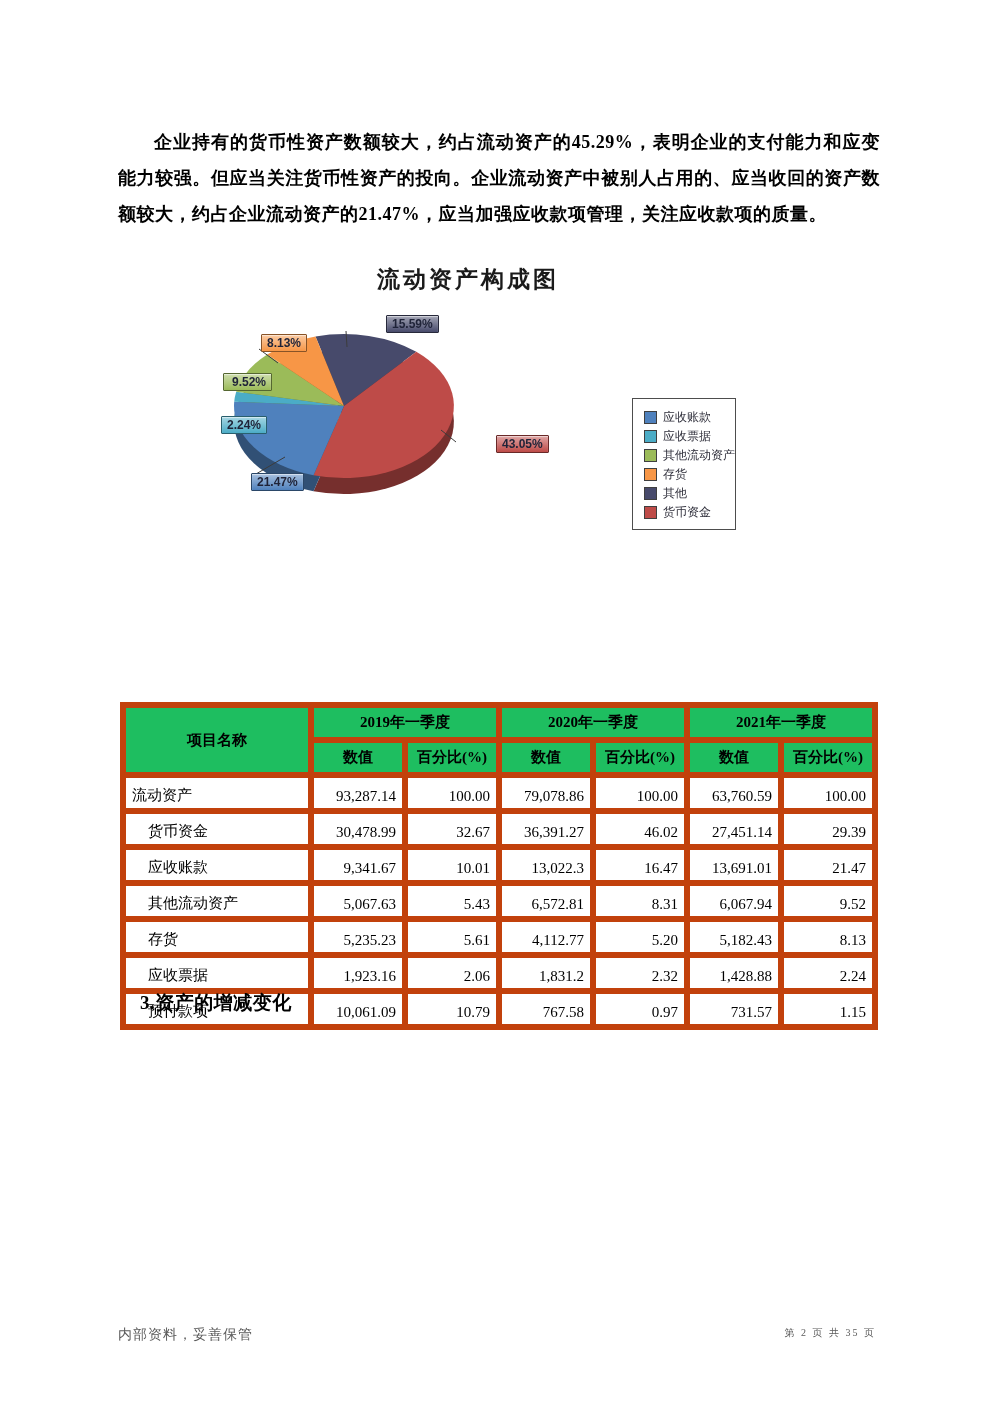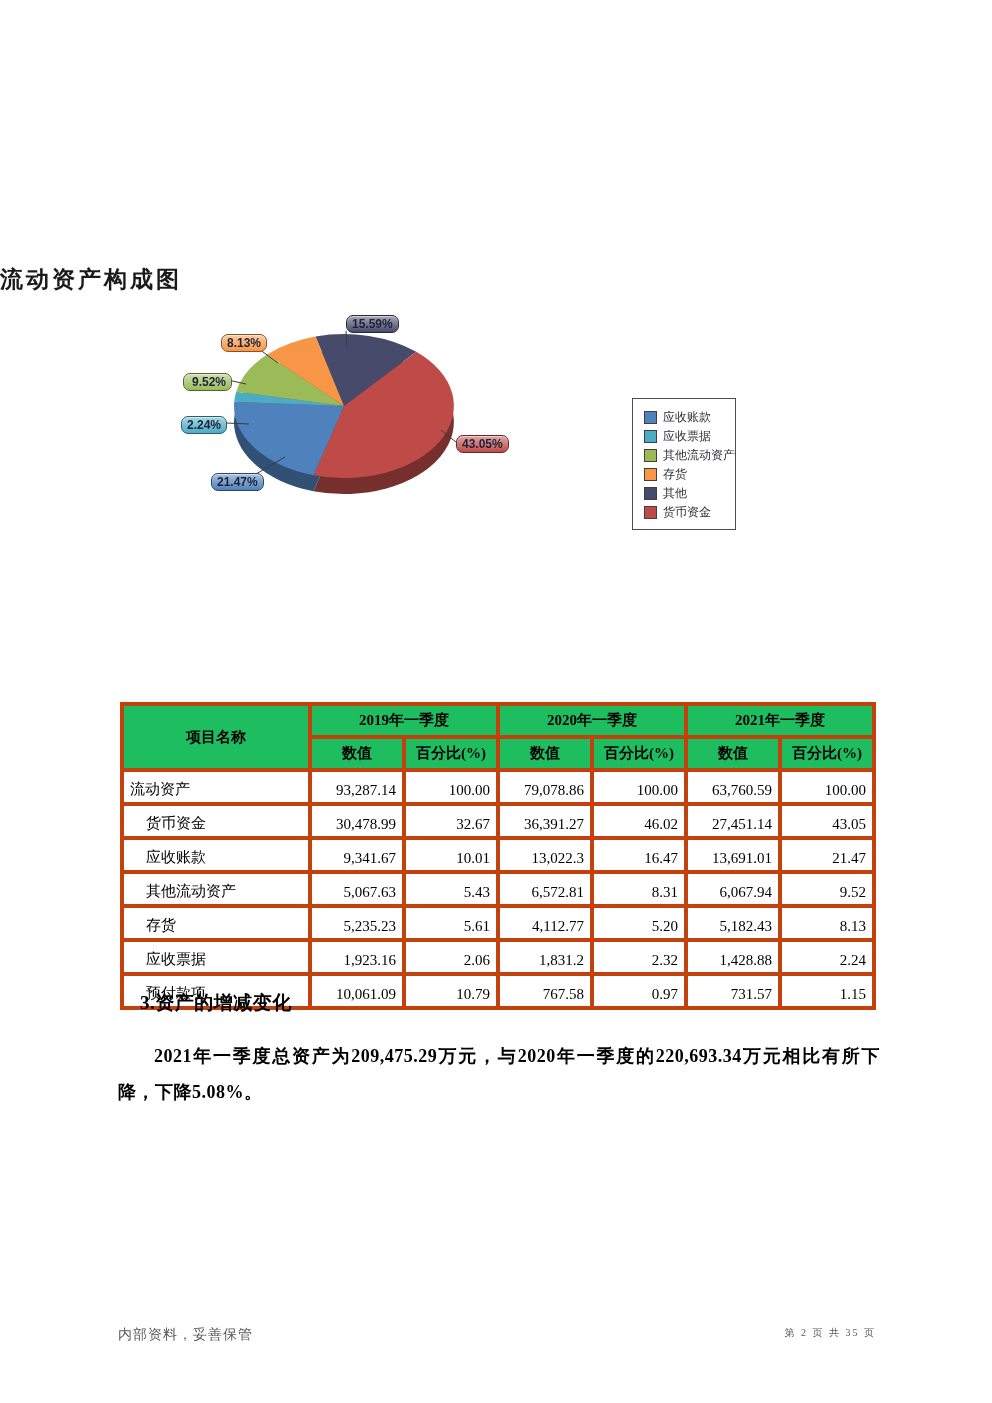--- a/index.html
+++ b/index.html
@@ -19,33 +19,34 @@
   }
   #para1{top:124px;}
   #para2{top:1038px;}
   .section-heading{
     position:absolute;left:140px;top:990px;
     font-size:19px;font-weight:700;color:#000;letter-spacing:0.5px;
   }
   
   .chart-title{
     position:absolute;top:264px;left:0;width:936px;
-    text-align:left;font-size:23px;font-weight:700;color:#1a1a1a;
+    text-align:center;font-size:23px;font-weight:700;color:#1a1a1a;
     letter-spacing:3px;
   }
   #chart-area{position:absolute;left:0;top:300px;width:992px;height:240px;}
   #pie-svg{position:absolute;left:0;top:0;}
   .pct-badge{
     position:absolute;
     padding:1px 5px;
-    border-radius:7px;
+    border-radius:1px;
     font-size:12px;font-weight:700;color:#1f2338;
     font-family:"Liberation Sans","DejaVu Sans",sans-serif;
     line-height:14px;
     box-shadow:inset 0 1px 1px rgba(255,255,255,.55);
+    margin-left:40px;
   }
   .legend-box{
     position:absolute;left:632px;top:98px;width:104px;
     background:#fff;border:1px solid #4d4d4d;
     padding:9px 0 7px 11px;box-sizing:border-box;
   }
   .legend-item{display:flex;align-items:center;height:19px;}
   .legend-swatch{
     width:11px;height:11px;border:1px solid #3f3f3f;
     margin-right:6px;flex:0 0 auto;
@@ -59,21 +60,21 @@
     position:absolute;top:676px;left:120px;width:752px;
     text-align:center;font-size:15px;font-weight:700;color:#000;
   }
   #assets-table{
     position:absolute;left:120px;top:702px;width:752px;
     border-collapse:collapse;table-layout:fixed;
     border:2px solid #000;
     font-size:15px;color:#000;
   }
   #assets-table th,#assets-table td{
-    border:4px solid #c2410c;overflow:hidden;white-space:nowrap;
+    border:6px solid #c2410c;overflow:hidden;white-space:nowrap;
   }
   #assets-table th{
     background:#1ebe60;font-weight:700;text-align:center;
     height:27px;font-size:15px;
   }
   #assets-table td{height:26px;vertical-align:bottom;padding-bottom:3px;}
   td.cell-name{text-align:left;padding-left:6px;vertical-align:middle;padding-bottom:0;}
   td.cell-name.indent{padding-left:22px;}
   td.cell-num{text-align:right;padding-right:6px;}
   
@@ -84,20 +85,21 @@
   .footer-right{
     position:absolute;right:116px;top:1326px;
     font-size:10px;color:#5a5a5a;letter-spacing:2px;
   }
 </style>
 </head>
 <body>
 
 <div class="page">
 
+  <div id="para1" class="body-para">企业持有的货币性资产数额较大，约占流动资产的45.29%，表明企业的支付能力和应变能力较强。但应当关注货币性资产的投向。企业流动资产中被别人占用的、应当收回的资产数额较大，约占企业流动资产的21.47%，应当加强应收款项管理，关注应收款项的质量。</div>
 
   <div class="chart-title">流动资产构成图</div>
 
   <div id="chart-area">
     <svg id="pie-svg" width="992" height="240" viewBox="0 0 992 240">
         <path d="M 344.0 106 L 315.5 36.5 A 110 72 0 0 1 416.3 51.8 Z" transform="translate(0,16)" fill="rgb(44,46,66)"></path>
         <path d="M 344.0 106 L 416.3 51.8 A 110 72 0 0 1 313.5 175.2 Z" transform="translate(0,16)" fill="rgb(118,47,45)"></path>
         <path d="M 344.0 106 L 313.5 175.2 A 110 72 0 0 1 234.2 101.7 Z" transform="translate(0,16)" fill="rgb(49,80,117)"></path>
         <path d="M 344.0 106 L 234.2 101.7 A 110 72 0 0 1 236.2 91.7 Z" transform="translate(0,16)" fill="rgb(47,107,123)"></path>
         <path d="M 344.0 106 L 236.2 91.7 A 110 72 0 0 1 267.2 54.4 Z" transform="translate(0,16)" fill="rgb(96,116,55)"></path>
@@ -188,21 +190,21 @@
           <td class="cell-num">63,760.59</td>
           <td class="cell-num">100.00</td>
         </tr>
         <tr>
           <td class="cell-name indent">货币资金</td>
           <td class="cell-num">30,478.99</td>
           <td class="cell-num">32.67</td>
           <td class="cell-num">36,391.27</td>
           <td class="cell-num">46.02</td>
           <td class="cell-num">27,451.14</td>
-          <td class="cell-num">43.05</td>
+          <td class="cell-num">29.39</td>
         </tr>
         <tr>
           <td class="cell-name indent">应收账款</td>
           <td class="cell-num">9,341.67</td>
           <td class="cell-num">10.01</td>
           <td class="cell-num">13,022.3</td>
           <td class="cell-num">16.47</td>
           <td class="cell-num">13,691.01</td>
           <td class="cell-num">21.47</td>
         </tr>
@@ -240,18 +242,17 @@
           <td class="cell-num">767.58</td>
           <td class="cell-num">0.97</td>
           <td class="cell-num">731.57</td>
           <td class="cell-num">1.15</td>
         </tr>
       </tbody>
   </table>
 
   <div class="section-heading">3.资产的增减变化</div>
 
-  <div id="para2" class="body-para">2021年一季度总资产为209,475.29万元，与2020年一季度的220,693.34万元相比有所下降，下降5.08%。</div>
 
   <div class="footer-left">内部资料，妥善保管</div>
   <div class="footer-right">第 2 页  共 35 页</div>
 
 </div>
 
 </body></html>

